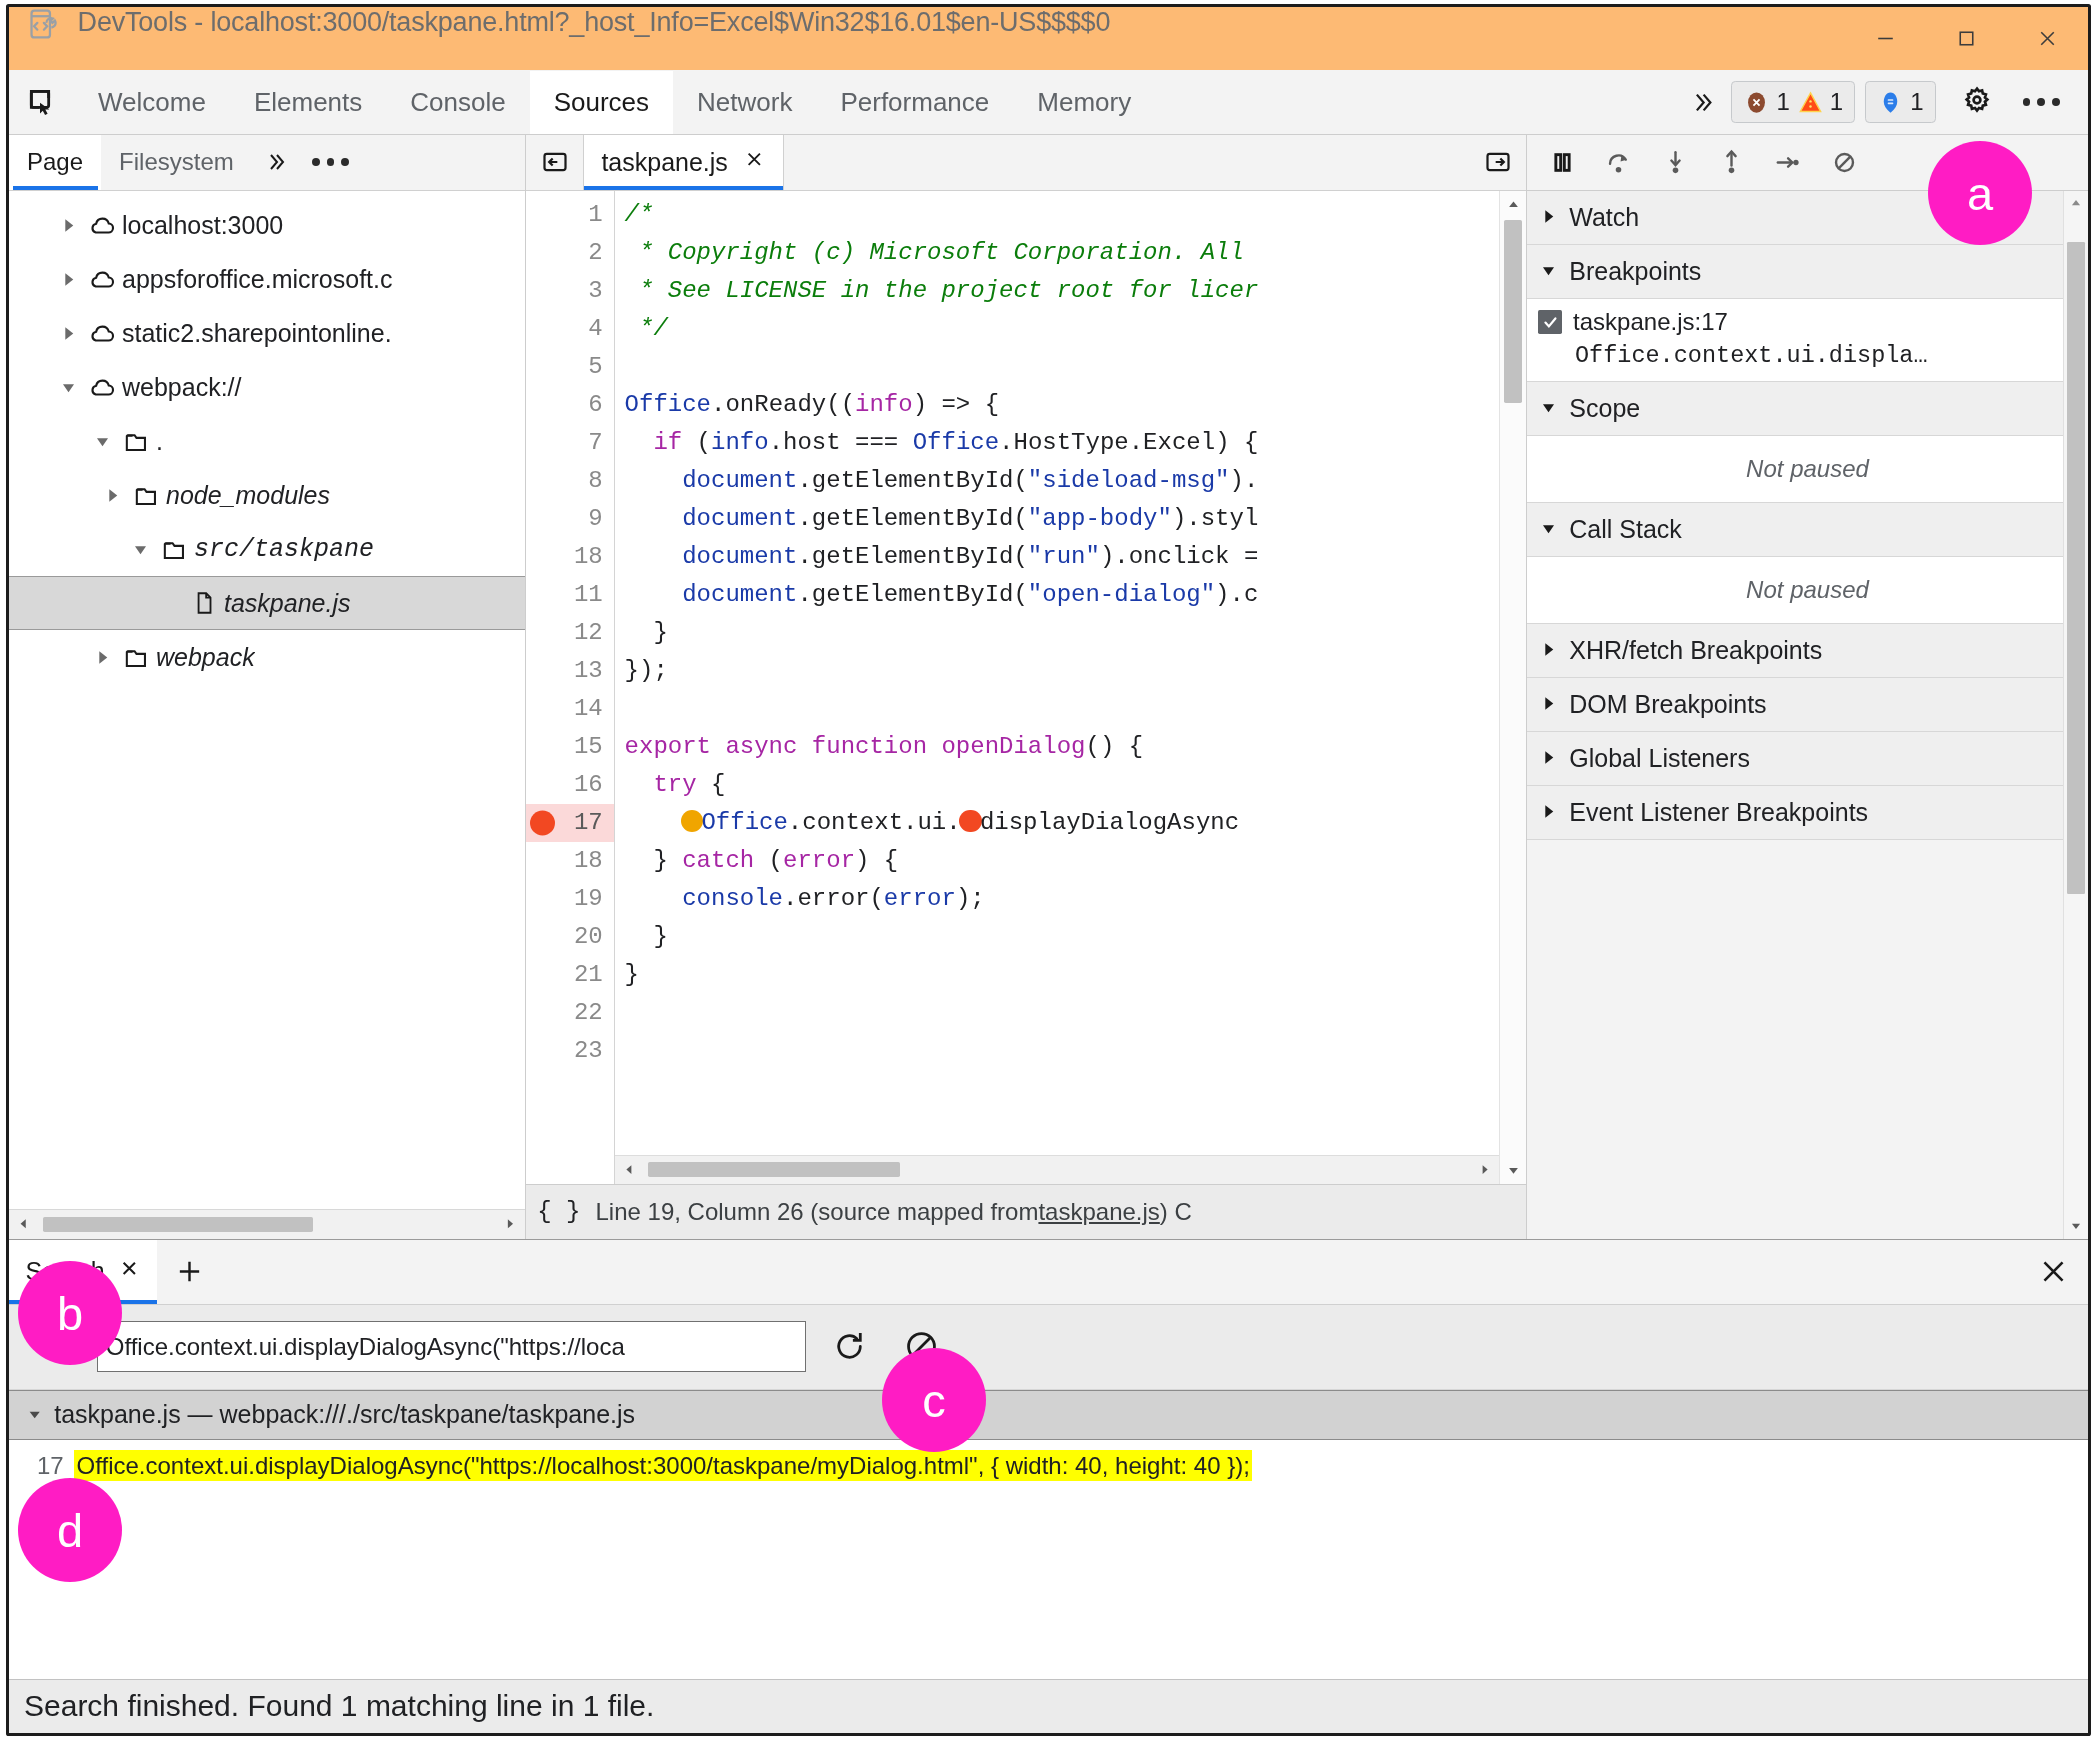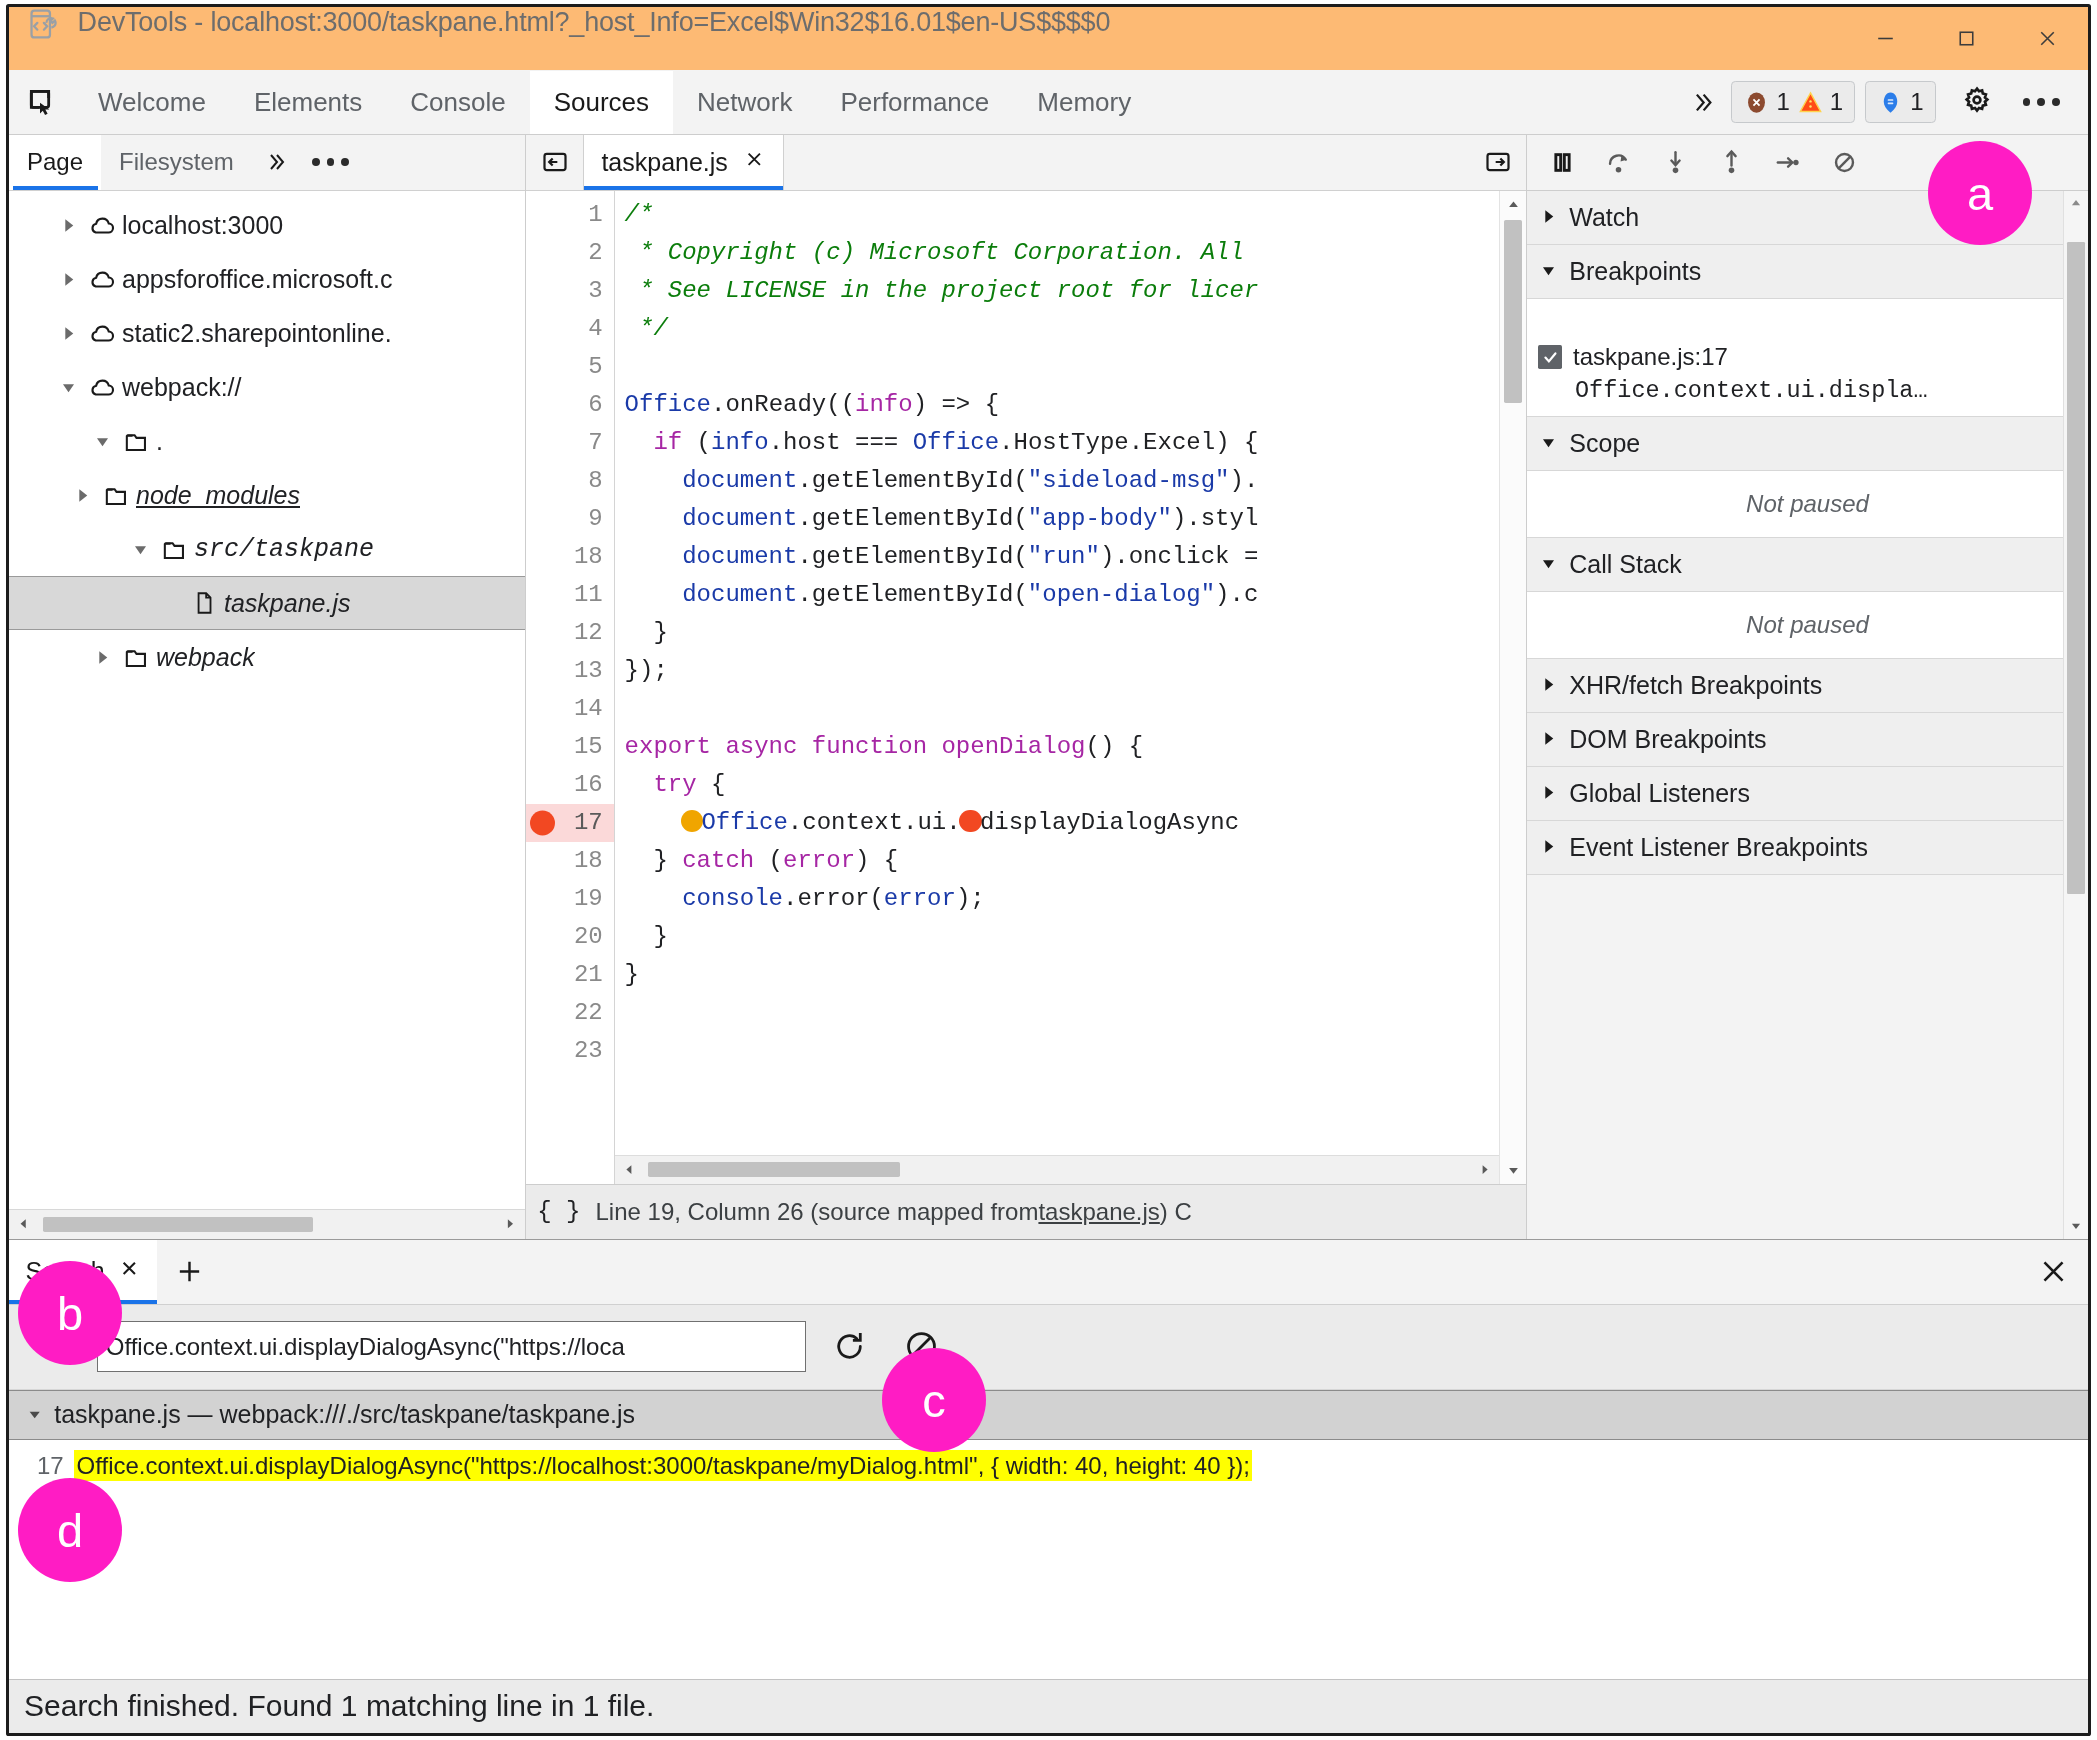--- a/index.html
+++ b/index.html
@@ -330,21 +330,21 @@
     border-bottom:0.4px solid #d7d7d7;
     font-size:24px;
     color:#202124;
   }
   .notpaused {
     text-align:center; font-style:italic; color:#5f6368;
     padding: 19px 0;
     font-size: 24px;
   }
   .bp-entry { padding: 9.6px 0 12px 0; }
-  .bp-line1 { display:flex; align-items:center; gap:11.3px; padding-left:11.3px; font-size:24px;margin-top:35px;}
+  .bp-line1 { display:flex; align-items:center; gap:11.3px; padding-left:11.3px; font-size:24px;}
   .bp-check {
     width:23.5px;height:23.5px; flex:0 0 23.5px;
     background:#5f6368; border-radius:1.7px;
     display:flex;align-items:center;justify-content:center;
   }
   .bp-line2 {
     padding-left: 48px;
     font-family:"Liberation Mono", monospace;
     font-size:23.5px; color:#202124;
     white-space:nowrap; overflow:hidden;
@@ -650,21 +650,21 @@
               </svg>
             </span>
             <span class="ticon">
               <svg width="29" height="29" viewBox="0 0 24 24" fill="none" stroke="#1a1a1a" stroke-width="1.7">
                 <path d="M4 7.5V19h15V9H12l-1.6-2.2H5.4A1.4 1.4 0 0 0 4 7.5z"></path>
                 <path d="M4.4 7.2h4.3"></path>
               </svg>
             </span>
             <span class="tlabel">.</span>
           </div>
-          <div class="trow" style="padding-left: 60px; text-decoration: underline;">
+          <div class="trow" style="padding-left: 90px;">
             <span class="tw">
               <svg width="19" height="19" viewBox="0 0 24 24">
                 <path d="M8 4l10 8-10 8z" fill="#6b6b6b"></path>
               </svg>
             </span>
             <span class="ticon">
               <svg width="29" height="29" viewBox="0 0 24 24" fill="none" stroke="#1a1a1a" stroke-width="1.7">
                 <path d="M4 7.5V19h15V9H12l-1.6-2.2H5.4A1.4 1.4 0 0 0 4 7.5z"></path>
                 <path d="M4.4 7.2h4.3"></path>
               </svg>

